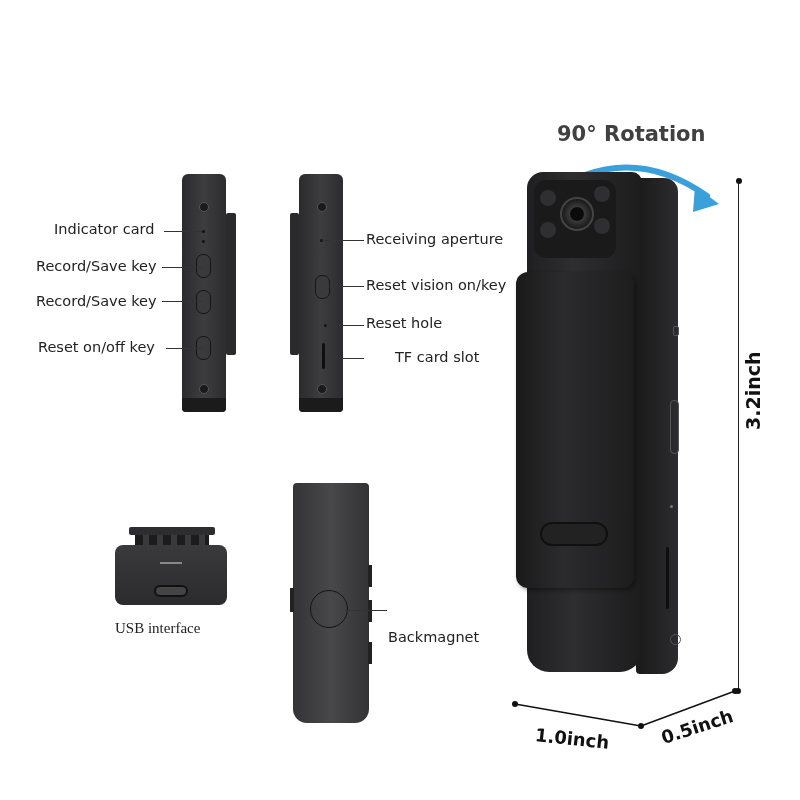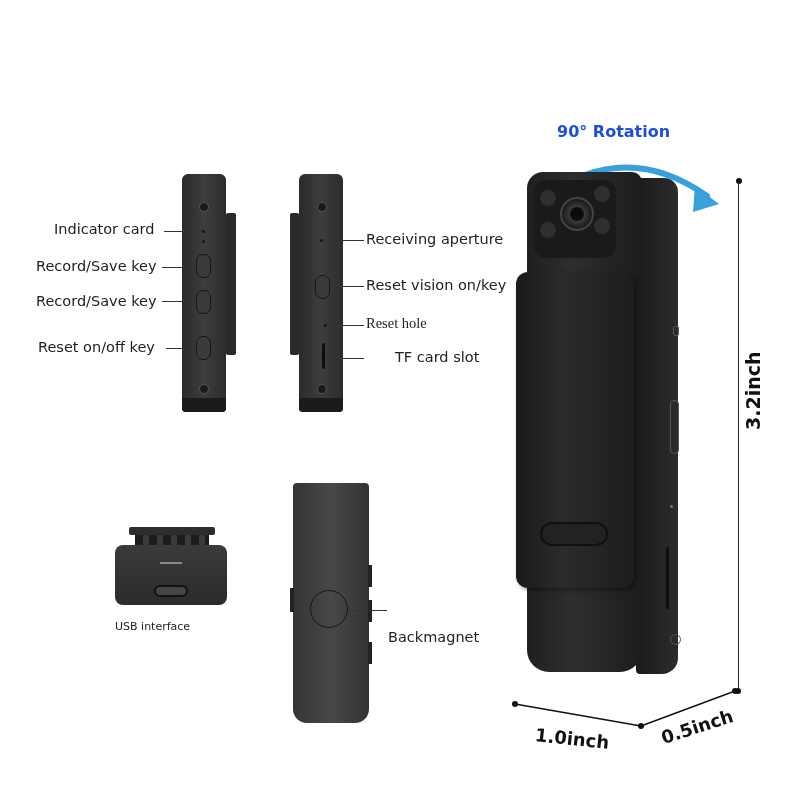--- a/index.html
+++ b/index.html
@@ -52,48 +52,48 @@
   <div class="abs" style="left:322px;top:343px;width:3px;height:26px;background:#0f0f0f;border-radius:2px;"></div>
   <div class="screw" style="left:317px;top:384px;"></div>
 
   <div class="line" style="left:322px;top:240px;width:42px;"></div>
   <span class="label" style="left:366px;top:231px;">Receiving aperture</span>
 
   <div class="line" style="left:328px;top:286px;width:36px;"></div>
   <span class="label" style="left:366px;top:277px;">Reset vision on/key</span>
 
   <div class="line" style="left:326px;top:325px;width:38px;"></div>
-  <span class="label" style="left:366px;top:315px;font-family:Liberation Serif, serif;">Reset hole</span>
+  <span class="label" style="left:366px;top:315px;">Reset hole</span>
 
   <div class="line" style="left:326px;top:358px;width:38px;"></div>
   <span class="label" style="left:366px;top:349px;margin-left:29px;">TF card slot</span>
 </div>
 
 <div>
   <div class="abs" style="left:129px;top:527px;width:86px;height:8px;background:#2d2d2f;border-radius:2px;"></div>
   <div class="abs" style="left:135px;top:535px;width:74px;height:10px;background:repeating-linear-gradient(90deg,#1c1c1d 0 8px,#3a3a3c 8px 14px);"></div>
   <div class="abs" style="left:115px;top:545px;width:112px;height:60px;background:linear-gradient(180deg,#3a3a3c,#2b2b2d);border-radius:8px;"></div>
   <div class="abs" style="left:160px;top:562px;width:22px;height:2px;background:#888;"></div>
   <div class="abs" style="left:154px;top:585px;width:34px;height:12px;border:2px solid #111;border-radius:7px;background:#444;box-sizing:border-box;"></div>
-  <span class="label" style="left:115px;top:620px;font-size:11px;">USB interface</span>
+  <span class="label" style="left:115px;top:620px;font-size:15px;font-family:Liberation Serif, serif;">USB interface</span>
 </div>
 
 <div>
   <div class="abs" style="left:293px;top:483px;width:76px;height:240px;background:linear-gradient(90deg,#343436,#48484b 50%,#333335);border-radius:4px 4px 14px 14px;"></div>
   <div class="abs" style="left:290px;top:588px;width:4px;height:24px;background:#222;"></div>
   <div class="abs" style="left:368px;top:565px;width:4px;height:22px;background:#222;"></div>
   <div class="abs" style="left:368px;top:600px;width:4px;height:22px;background:#222;"></div>
   <div class="abs" style="left:368px;top:642px;width:4px;height:22px;background:#222;"></div>
   <div class="abs" style="left:310px;top:590px;width:38px;height:38px;border:1.5px solid #151515;border-radius:50%;box-sizing:border-box;"></div>
   <div class="line" style="left:345px;top:610px;width:42px;"></div>
   <span class="label" style="left:388px;top:601px;margin-top:28px;">Backmagnet</span>
 </div>
 
 <div>
-  <span class="abs" style="left:557px;top:122px;font-size:16px;font-weight:bold;color:#1d4ed8;white-space:nowrap;">90° Rotation</span>
+  <span class="abs" style="left:557px;top:122px;font-size:21px;font-weight:bold;color:#404040;white-space:nowrap;">90° Rotation</span>
 
   <svg class="abs" style="left:525px;top:148px;" width="200" height="70" viewBox="0 0 200 70">
     <path d="M18 50 Q 100 -10 182 48" fill="none" stroke="#3aa0dc" stroke-width="6" stroke-linecap="round"></path>
     <polygon points="6,58 28,36 30,62" fill="#3aa0dc"></polygon>
     <polygon points="194,56 170,38 168,64" fill="#3aa0dc"></polygon>
   </svg>
 
   <div class="abs" style="left:636px;top:178px;width:42px;height:496px;background:linear-gradient(90deg,#1a1a1b,#2c2c2e);border-radius:4px 14px 16px 4px;"></div>
   <div class="abs" style="left:527px;top:172px;width:115px;height:500px;background:linear-gradient(90deg,#1f1f21,#2e2e30 40%,#1c1c1d);border-radius:16px 10px 22px 22px;"></div>
 

